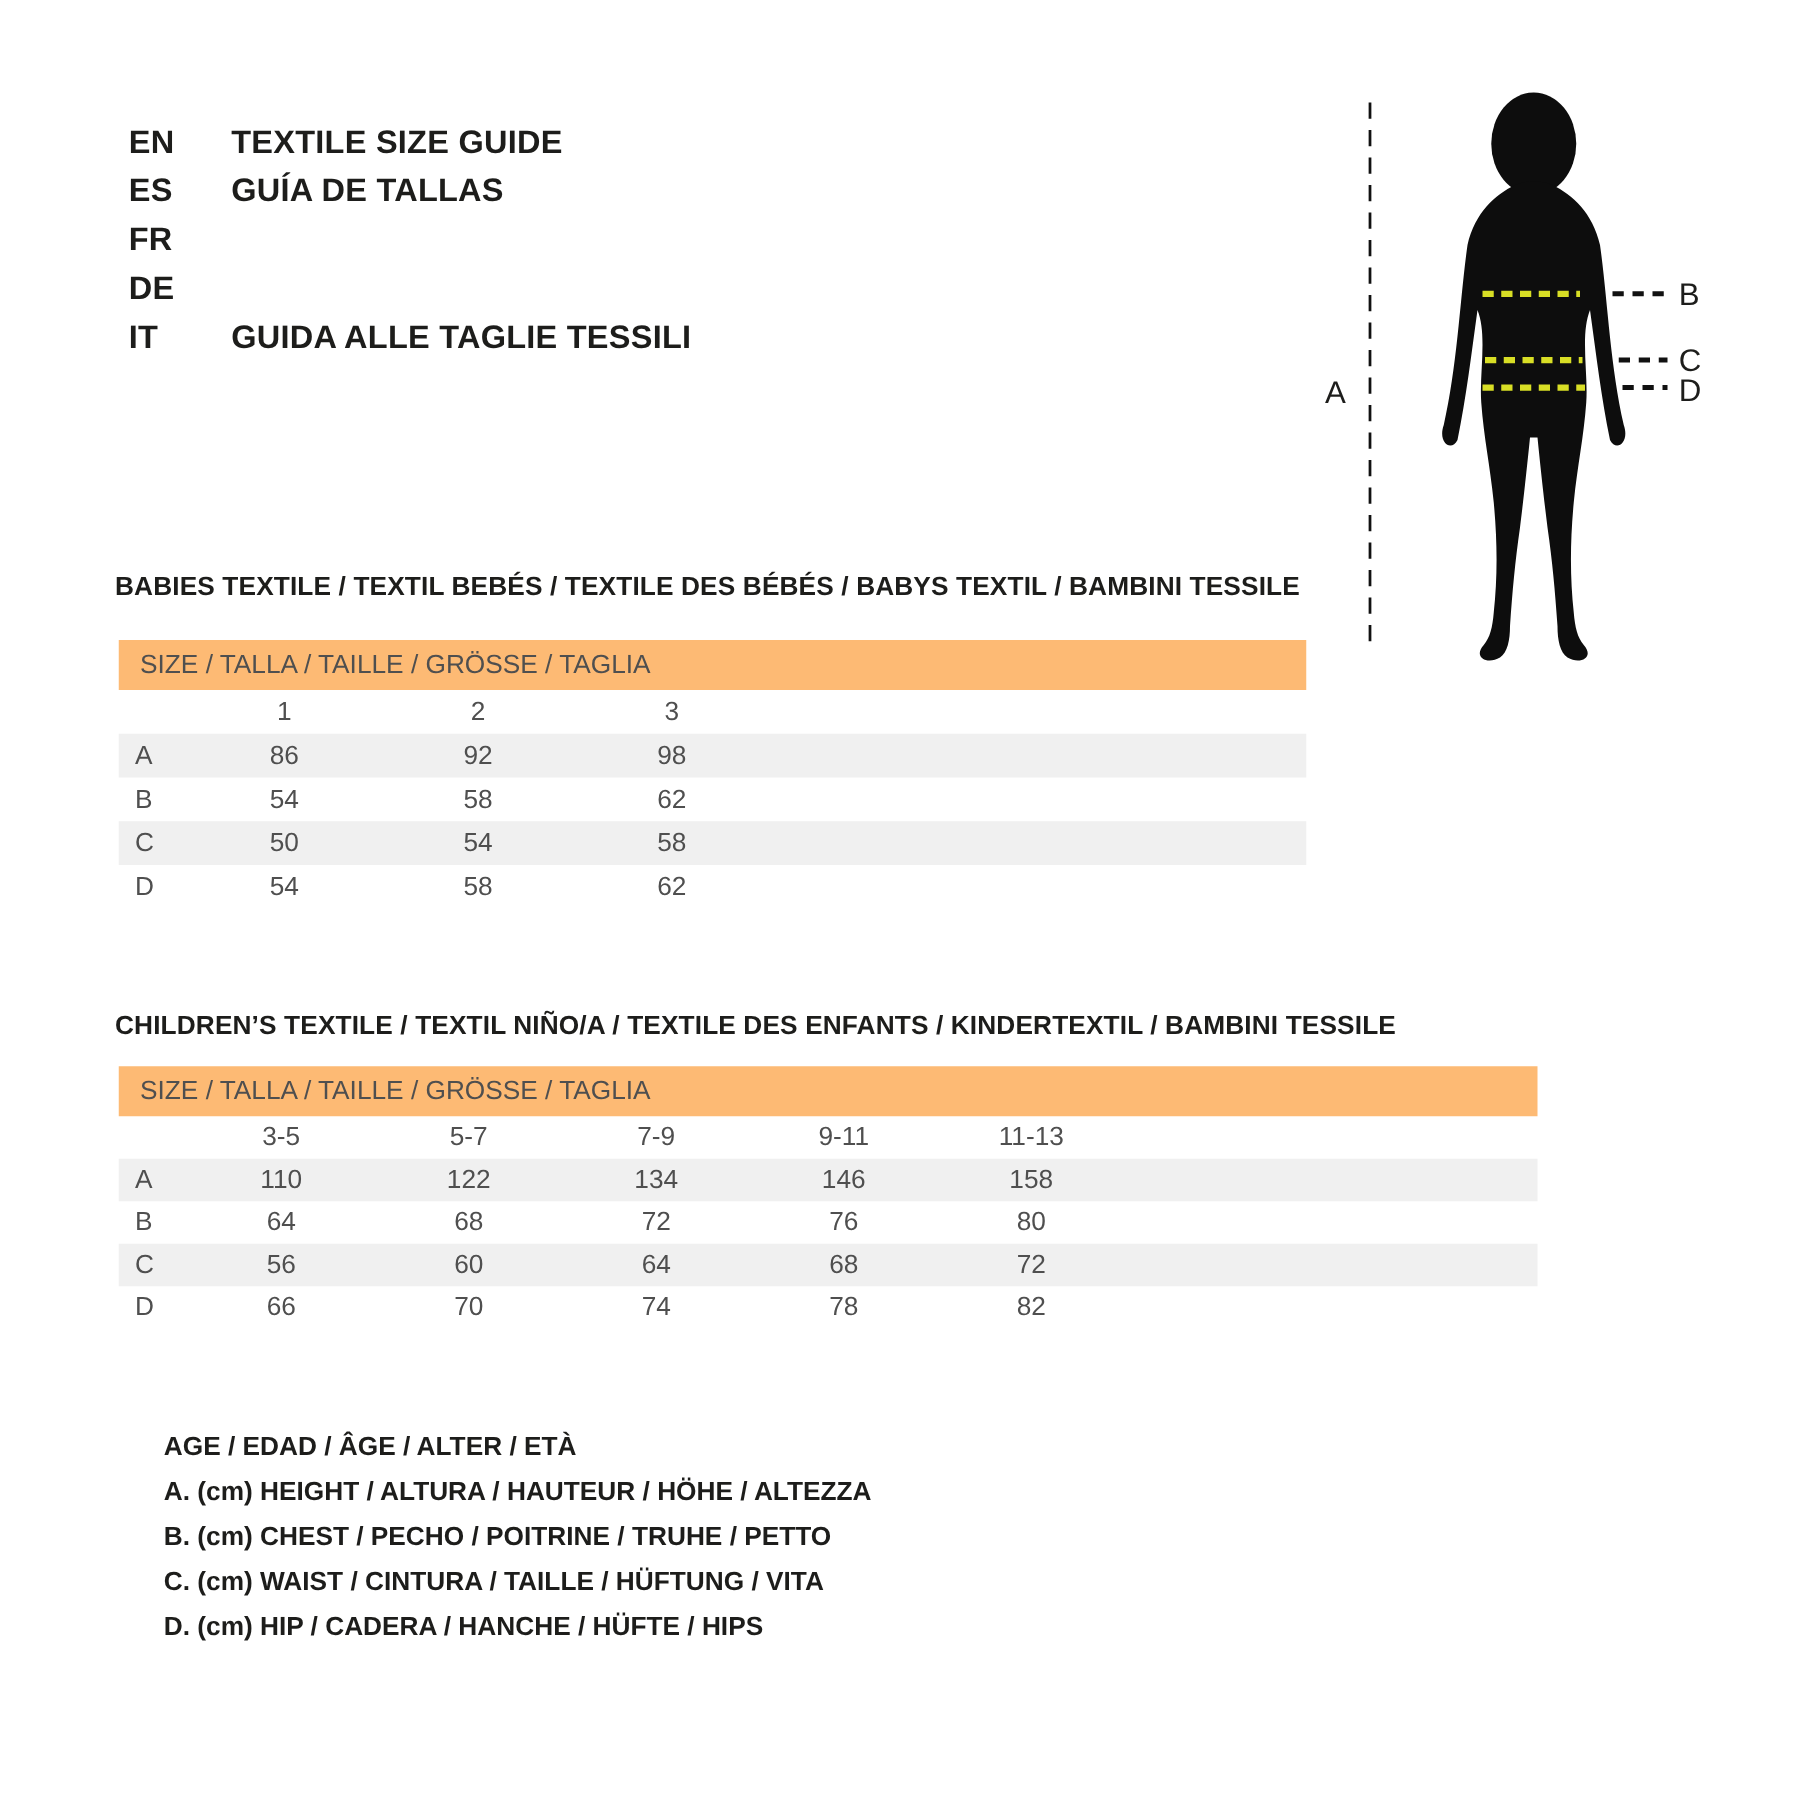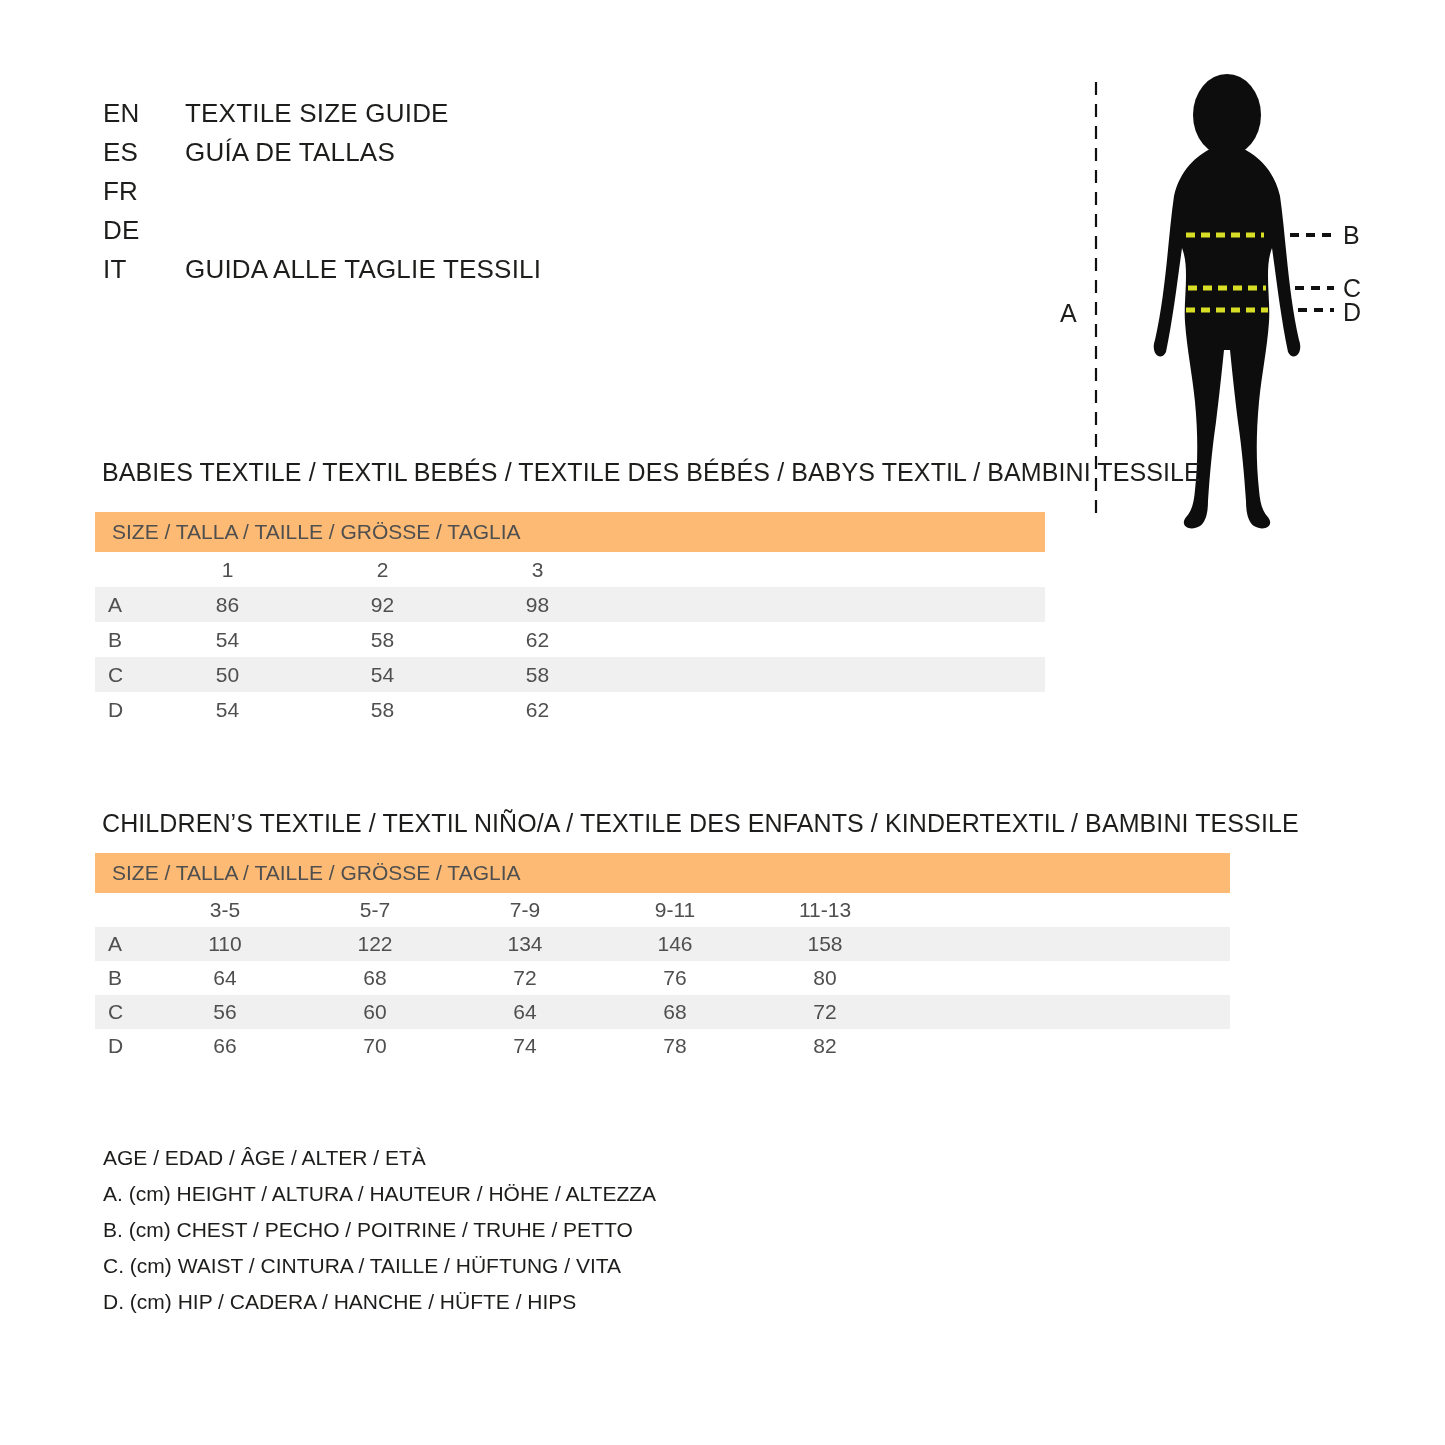--- a/index.html
+++ b/index.html
@@ -3,43 +3,43 @@
 <meta charset="utf-8">
 <style>
   html,body { margin:0; padding:0; background:#fff; }
   .canvas {
     position:relative; width:1445px; height:1445px; background:#ffffff;
     font-family:"Liberation Sans", sans-serif; color:#1d1d1b; overflow:hidden;
   }
   
   .lang-block { position:absolute; left:103px; top:94px; }
   .lang-row { display:grid; grid-template-columns:82px auto; height:39px; align-items:center; }
-  .lang-code, .lang-label { font-size:26px; font-weight:400; letter-spacing:0.2px; white-space:nowrap; }
+  .lang-code, .lang-label { font-size:26px; font-weight:700; letter-spacing:0.2px; white-space:nowrap; }
   
   .figure-svg { position:absolute; left:1040px; top:60px; width:340px; height:480px; }
   .figure-svg text { font-family:"Liberation Sans", sans-serif; font-size:25px; fill:#1d1d1b; }
   
-  .tbl-title { position:absolute; left:102px; font-size:25px; font-weight:400; white-space:nowrap; letter-spacing:0.1px; }
+  .tbl-title { position:absolute; left:92px; font-size:21px; font-weight:700; white-space:nowrap; letter-spacing:0.1px; }
   .title-babies { top:458px; }
   .title-children { top:809px; }
   
   .sizeguide-table { position:absolute; left:95px; }
   .tbl-babies { top:512px; width:950px; }
   .tbl-children { top:853px; width:1135px; }
   .bar { height:40px; background:#fdba74; display:flex; align-items:center; padding-left:17px;
          font-size:21px; color:#4f4f4f; box-sizing:border-box; }
   .row { display:grid; align-items:center; font-size:21px; color:#4f4f4f; }
   .tbl-babies .row { grid-template-columns:55px 155px 155px 155px; height:35px; }
   .tbl-children .row { grid-template-columns:55px 150px 150px 150px 150px 150px; height:34px; }
   .row .cell { text-align:center; }
   .row .lbl { padding-left:13px; text-align:left; }
   .stripe { background:#f0f0f0; }
   
   .legend { position:absolute; left:103px; top:1140px; }
-  .legend div { font-size:21px; font-weight:400; line-height:36px; white-space:nowrap; }
+  .legend div { font-size:21px; font-weight:700; line-height:36px; white-space:nowrap;margin-left:28px; }
 </style>
 </head>
 <body>
 
 <div class="canvas">
 
   <section class="lang-block">
     <div class="lang-row">
       <span class="lang-code">EN</span>
       <span class="lang-label">TEXTILE SIZE GUIDE</span>

